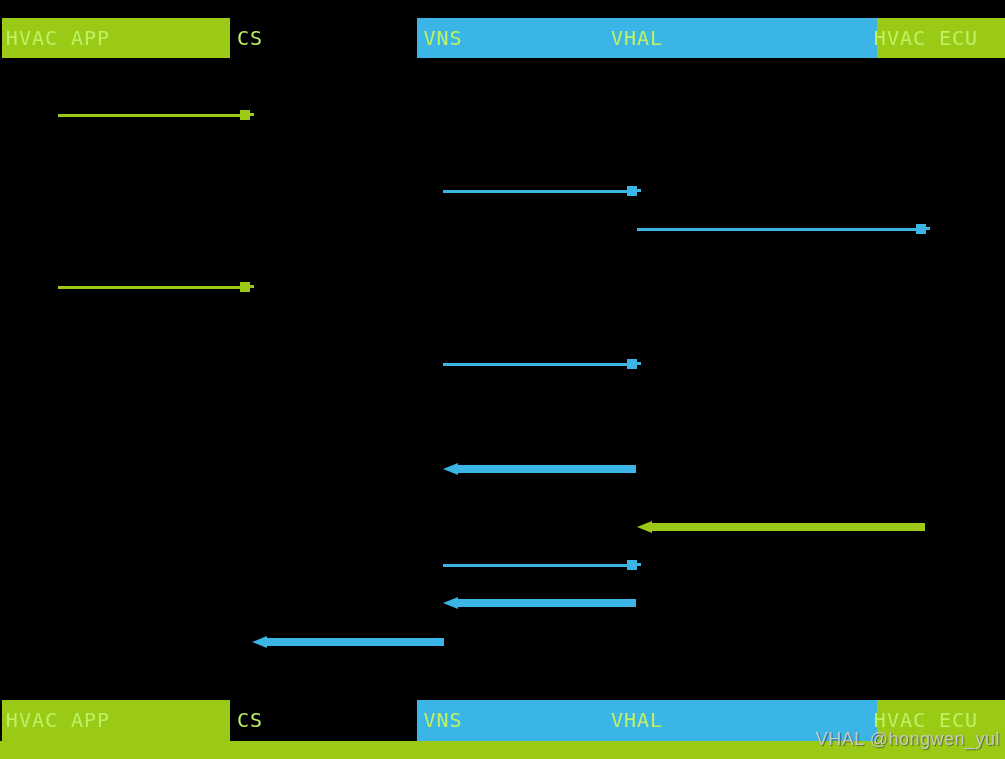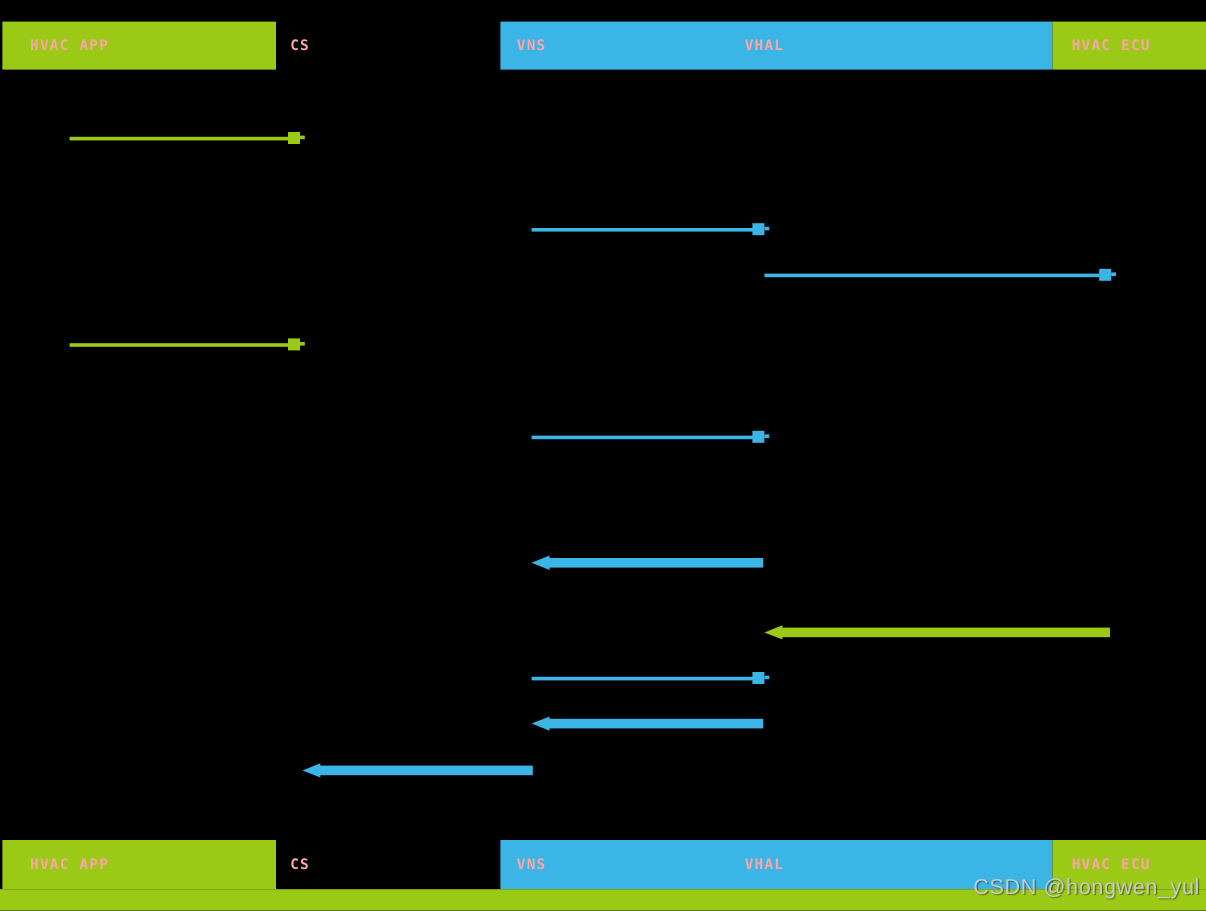--- a/index.html
+++ b/index.html
@@ -16,24 +16,24 @@
   }
   .pbox {
     position: absolute;
     height: 40px;
   }
   .band-top .pbox { top: 18px; }
   .band-bottom .pbox { top: 700px; height: 41px; }
   .plabel {
     position: absolute;
     transform: translateX(-50%);
-    color: #fca5a5;
+    color: #bef264;
     font-family: "DejaVu Sans Mono", monospace;
-    font-weight: bold;
-    font-size: 12px;
+    font-weight: normal;
+    font-size: 20px;
     letter-spacing: 1px;
     line-height: 40px;
     white-space: pre;
   }
   .band-top .plabel { top: 18px; }
   .band-bottom .plabel { top: 700px; line-height: 41px; }
   #bottom-strip {
     position: absolute;
     left: 0; top: 741px;
     width: 1005px; height: 18px;
@@ -133,15 +133,15 @@
     <div class="pbox" style="left: 877px; width: 128px; background: rgb(154, 202, 22);"></div>
     <span class="plabel" style="left:58px;">HVAC APP</span>
     <span class="plabel" style="left:250px;">CS</span>
     <span class="plabel" style="left:443px;">VNS</span>
     <span class="plabel" style="left:637px;">VHAL</span>
     <span class="plabel" style="left:926px;">HVAC ECU</span>
   </div>
 
   <div id="bottom-strip" style="background: rgb(154, 202, 22);"></div>
 
-  <div id="watermark" style="color: rgb(201, 201, 201);">CSDN @hongwen_yul</div>
+  <div id="watermark" style="color: rgb(201, 201, 201);">VHAL @hongwen_yul</div>
 
 </div>
 
 </body></html>

